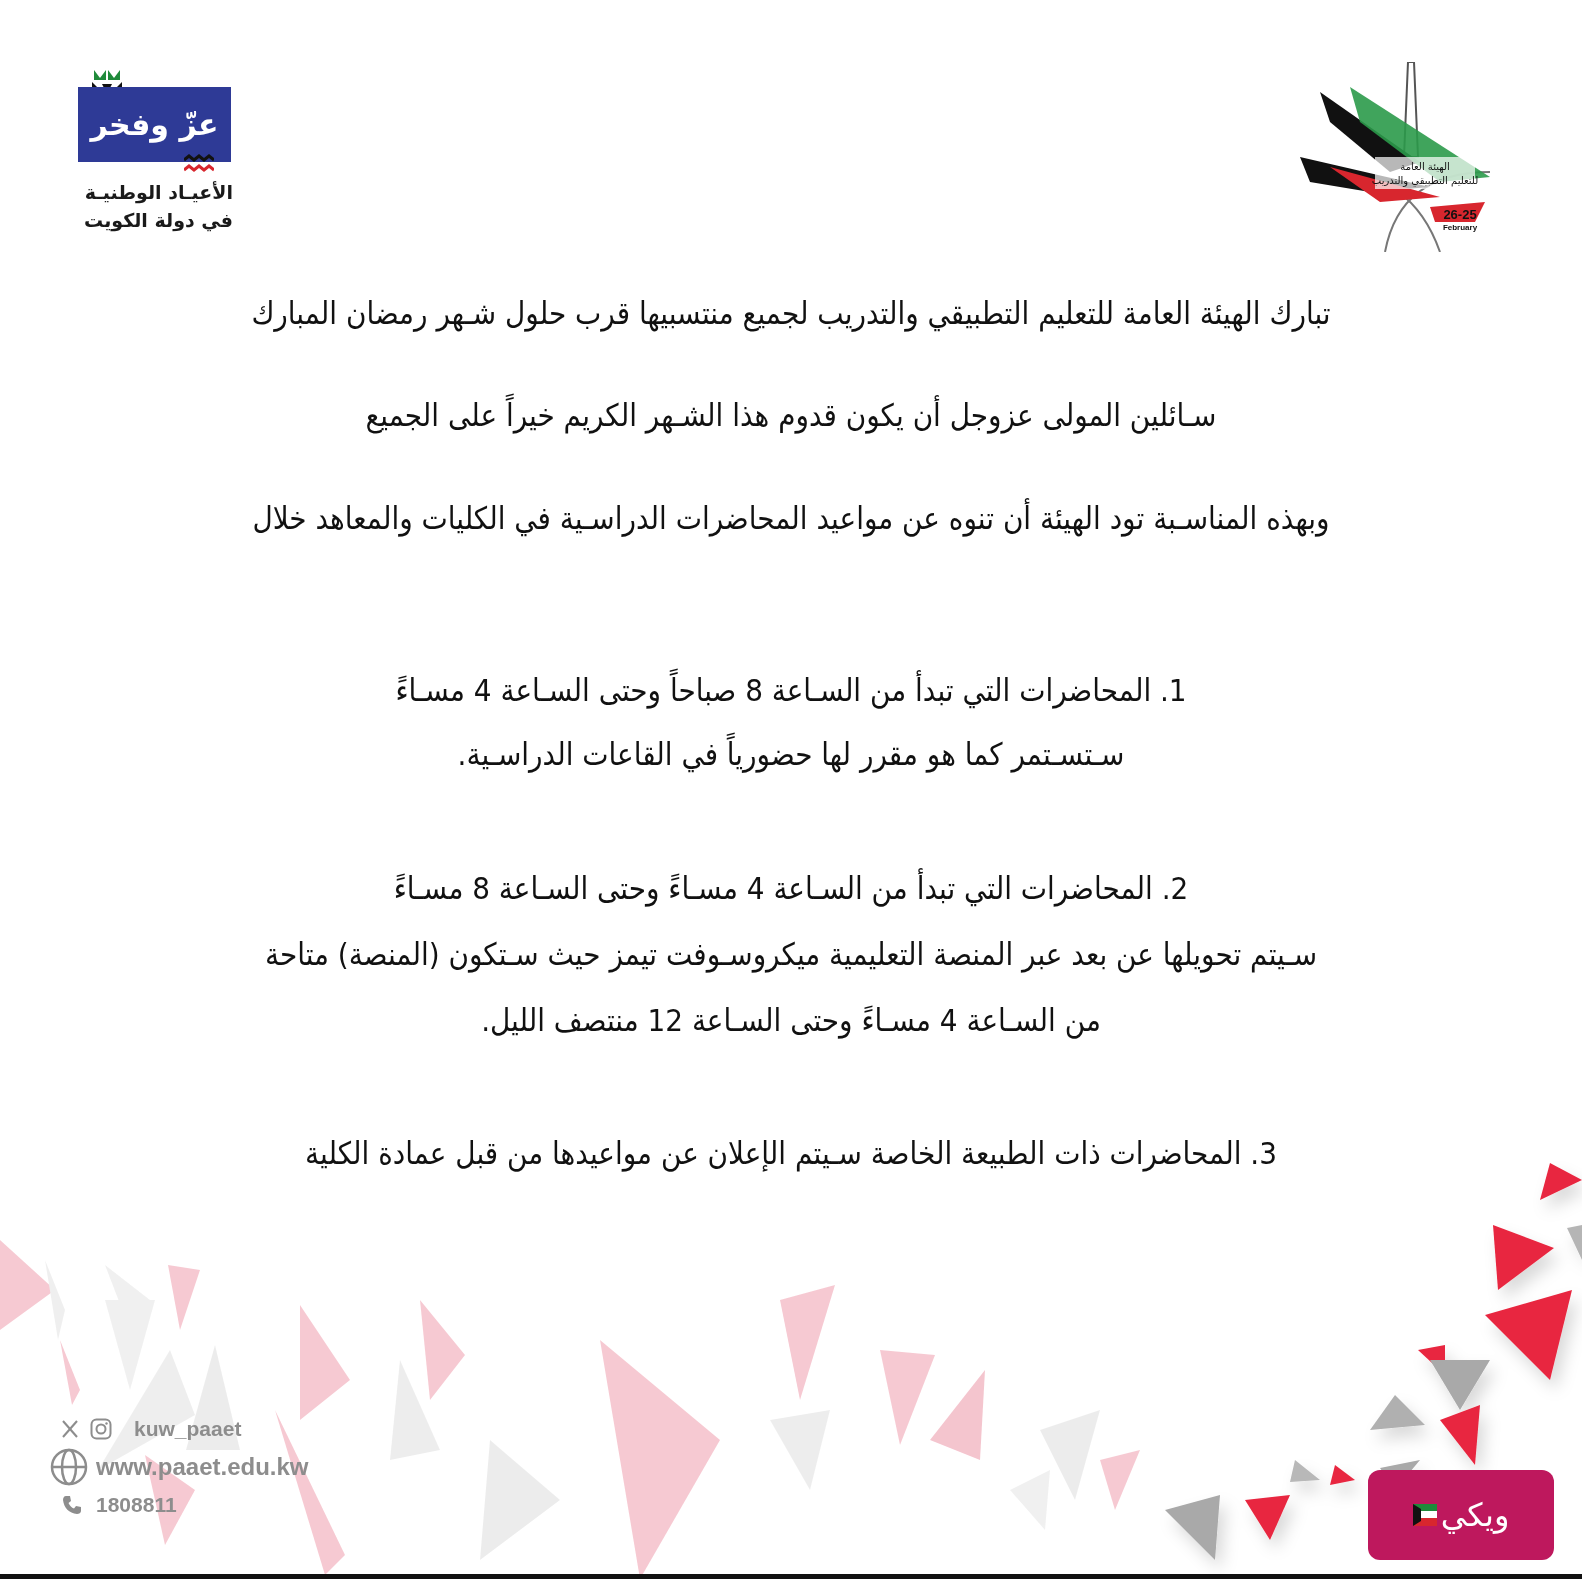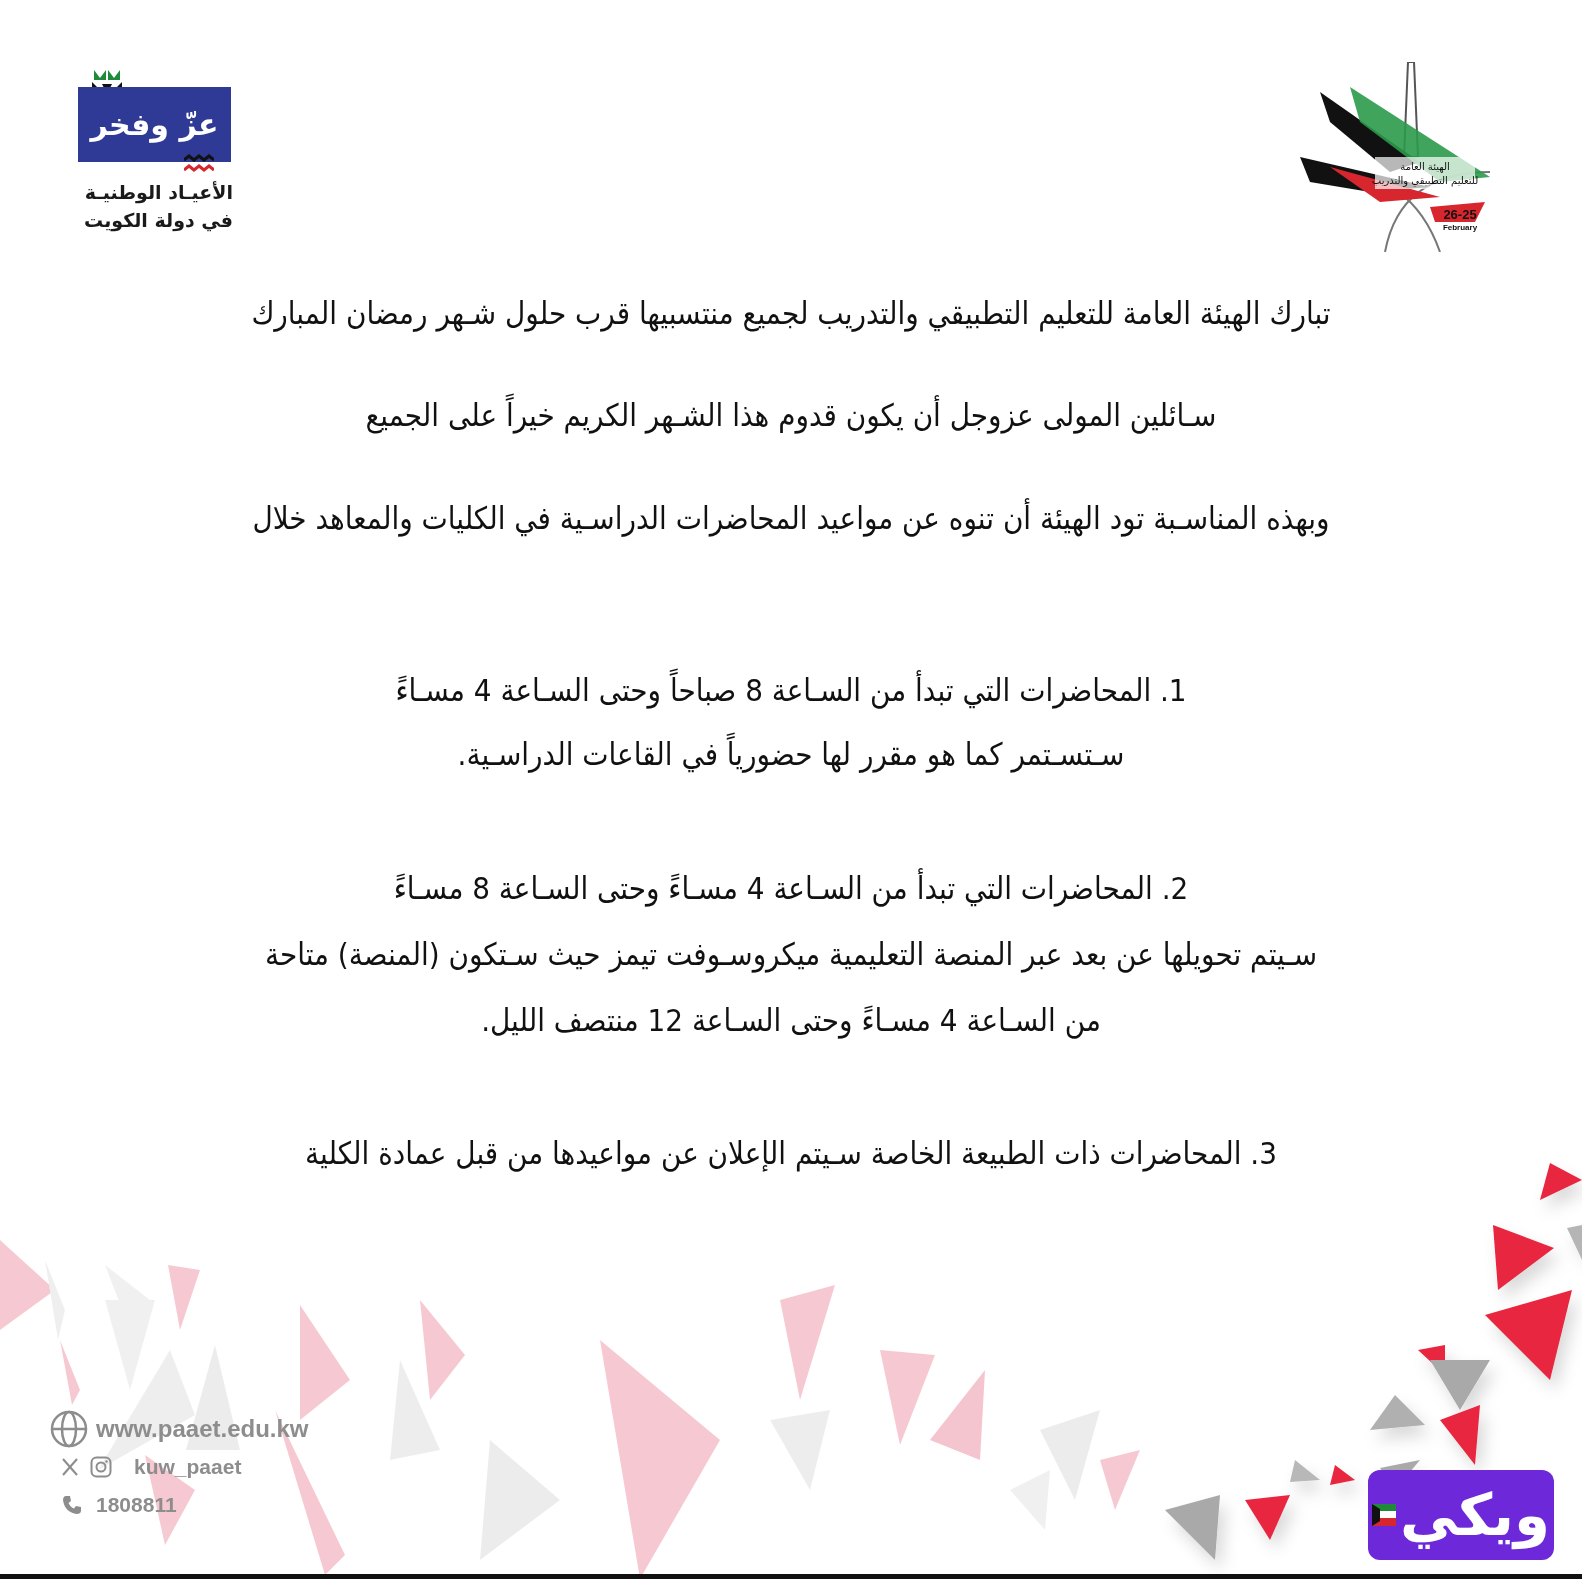--- a/index.html
+++ b/index.html
@@ -39,23 +39,23 @@
 
     
     .contacts { left: 50px; top: 1410px; width: 320px; color: #8a8a8a; }
     .contact-row { display: flex; align-items: center; gap: 8px; height: 38px; }
     .contact-row .txt { font-family: "Liberation Sans", sans-serif; font-size: 24px; font-weight: bold; color: #8d8d8d; }
     .contact-row .txt.sm { font-size: 21px; }
 
     
     .wiki {
       left: 1368px; top: 1470px; width: 186px; height: 90px;
-      background: #6d28d9; border-radius: 12px;
+      background: #be185d; border-radius: 12px;
       display: flex; align-items: center; justify-content: center;
-      color: #fff; font-size: 58px; font-weight: bold; direction: rtl;
+      color: #fff; font-size: 32px; font-weight: normal; direction: rtl;
     }
 
     .bottom-rule { left: 0; top: 1574px; width: 1582px; height: 5px; background: #111; }
     svg { display: block; }
   </style>
 </head>
 <body>
 
 <svg class="abs" style="left:0;top:0" width="1582" height="1579">
   <defs>
@@ -186,39 +186,39 @@
 </div>
 
 <div class="para" style="top:1120px;line-height:66px">
   <div>
     <b>3.</b>
     <span>المحاضرات ذات الطبيعة الخاصة سـيتم الإعلان عن مواعيدها من قبل عمادة  الكلية</span>
   </div>
 </div>
 
 <div class="abs contacts">
+  <div class="contact-row" style="padding-left:10px;gap:10px">
+    <svg width="20" height="20" viewBox="0 0 20 20">
+      <line x1="3" y1="2" x2="17" y2="18" stroke="#8d8d8d" stroke-width="2"></line>
+      <line x1="17" y1="2" x2="3" y2="18" stroke="#8d8d8d" stroke-width="2"></line>
+    </svg>
+    <svg width="22" height="22" viewBox="0 0 22 22">
+      <rect x="1.5" y="1.5" width="19" height="19" rx="5" fill="none" stroke="#8d8d8d" stroke-width="2"></rect>
+      <circle cx="11" cy="11" r="4.5" fill="none" stroke="#8d8d8d" stroke-width="2"></circle>
+      <circle cx="16.5" cy="5.5" r="1.2" fill="#8d8d8d"></circle>
+    </svg>
+    <span class="txt sm" style="margin-left:12px">kuw_paaet</span>
+  </div>
   <div class="contact-row">
     <svg width="38" height="38" viewBox="0 0 38 38">
       <circle cx="19" cy="19" r="17" fill="none" stroke="#8d8d8d" stroke-width="2.5"></circle>
       <ellipse cx="19" cy="19" rx="7" ry="17" fill="none" stroke="#8d8d8d" stroke-width="2.5"></ellipse>
       <line x1="2" y1="19" x2="36" y2="19" stroke="#8d8d8d" stroke-width="2.5"></line>
     </svg>
     <span class="txt">www.paaet.edu.kw</span>
-  </div>
-  <div class="contact-row" style="padding-left:10px;gap:10px">
-    <svg width="20" height="20" viewBox="0 0 20 20">
-      <line x1="3" y1="2" x2="17" y2="18" stroke="#8d8d8d" stroke-width="2"></line>
-      <line x1="17" y1="2" x2="3" y2="18" stroke="#8d8d8d" stroke-width="2"></line>
-    </svg>
-    <svg width="22" height="22" viewBox="0 0 22 22">
-      <rect x="1.5" y="1.5" width="19" height="19" rx="5" fill="none" stroke="#8d8d8d" stroke-width="2"></rect>
-      <circle cx="11" cy="11" r="4.5" fill="none" stroke="#8d8d8d" stroke-width="2"></circle>
-      <circle cx="16.5" cy="5.5" r="1.2" fill="#8d8d8d"></circle>
-    </svg>
-    <span class="txt sm" style="margin-left:12px">kuw_paaet</span>
   </div>
   <div class="contact-row" style="padding-left:12px;gap:14px">
     <svg width="20" height="20" viewBox="0 0 20 20">
       <path d="M4,1 L8,1 L9,6 L6.5,8 C8,11 9.5,12.5 12,13.5 L14,11 L19,12 L19,16 C19,18 17,19 15,19 C7,18 2,13 1,5 C1,3 2,1 4,1 Z" fill="#8d8d8d"></path>
     </svg>
     <span class="txt sm">1808811</span>
   </div>
 </div>
 
 <div class="abs wiki">

